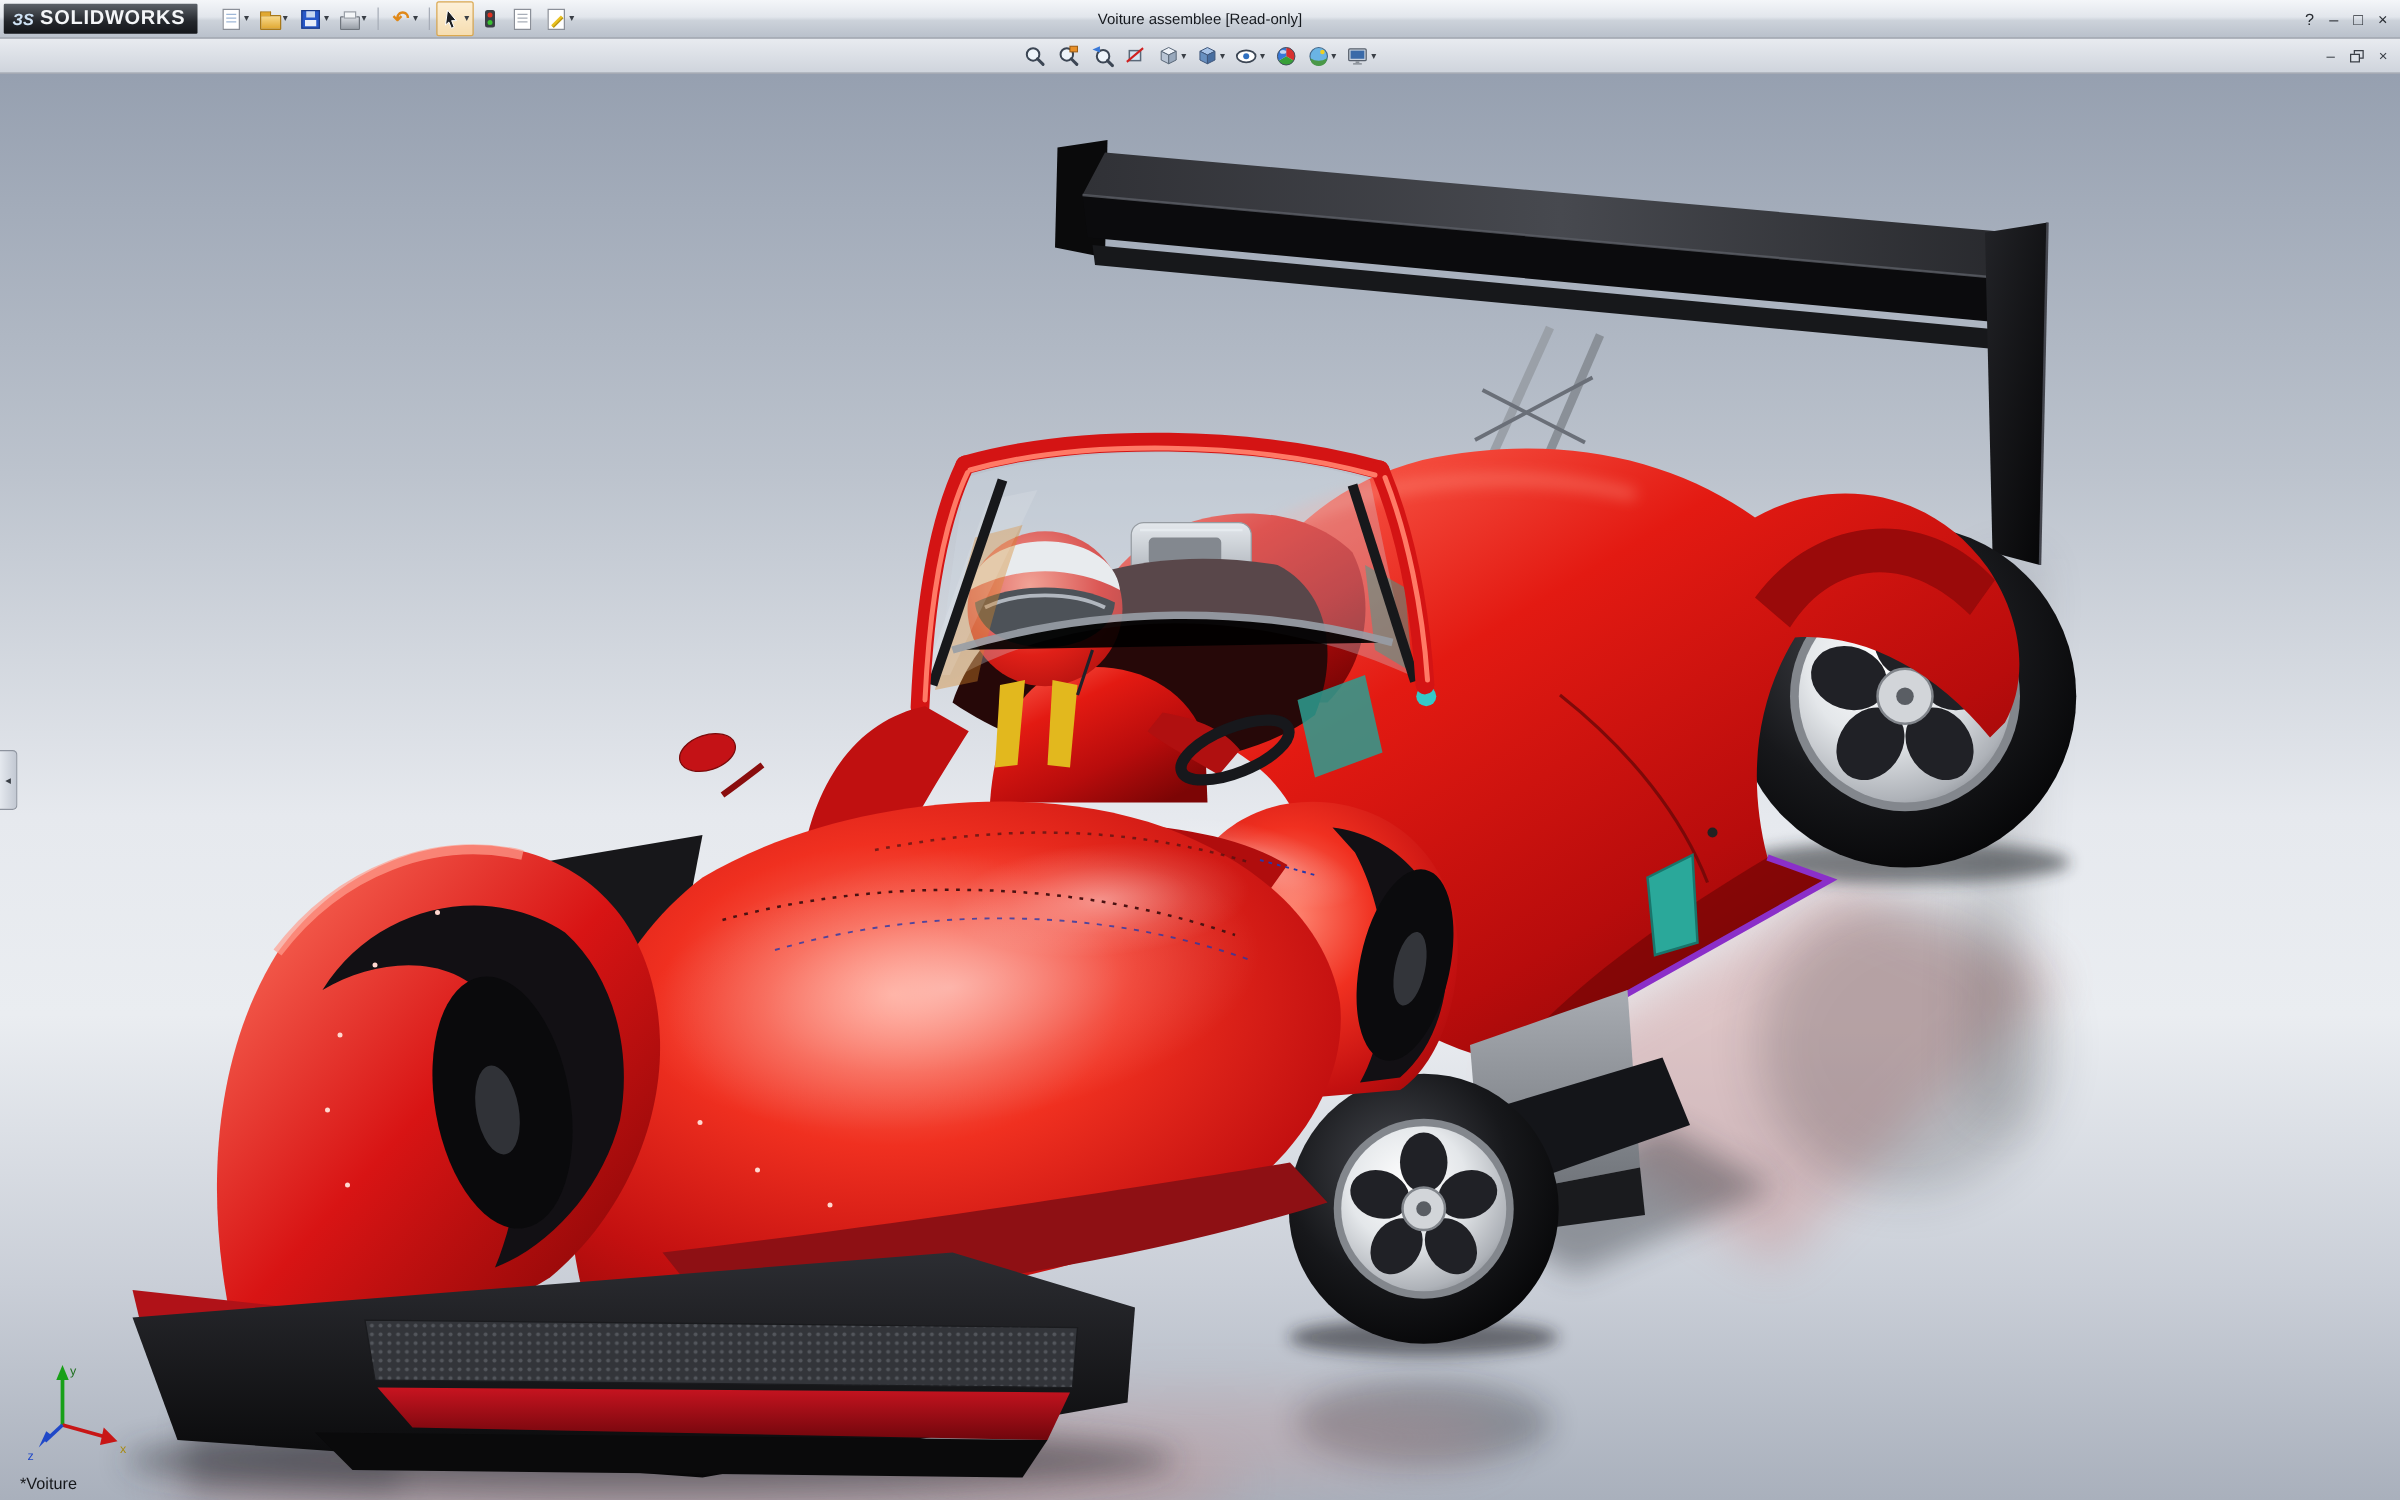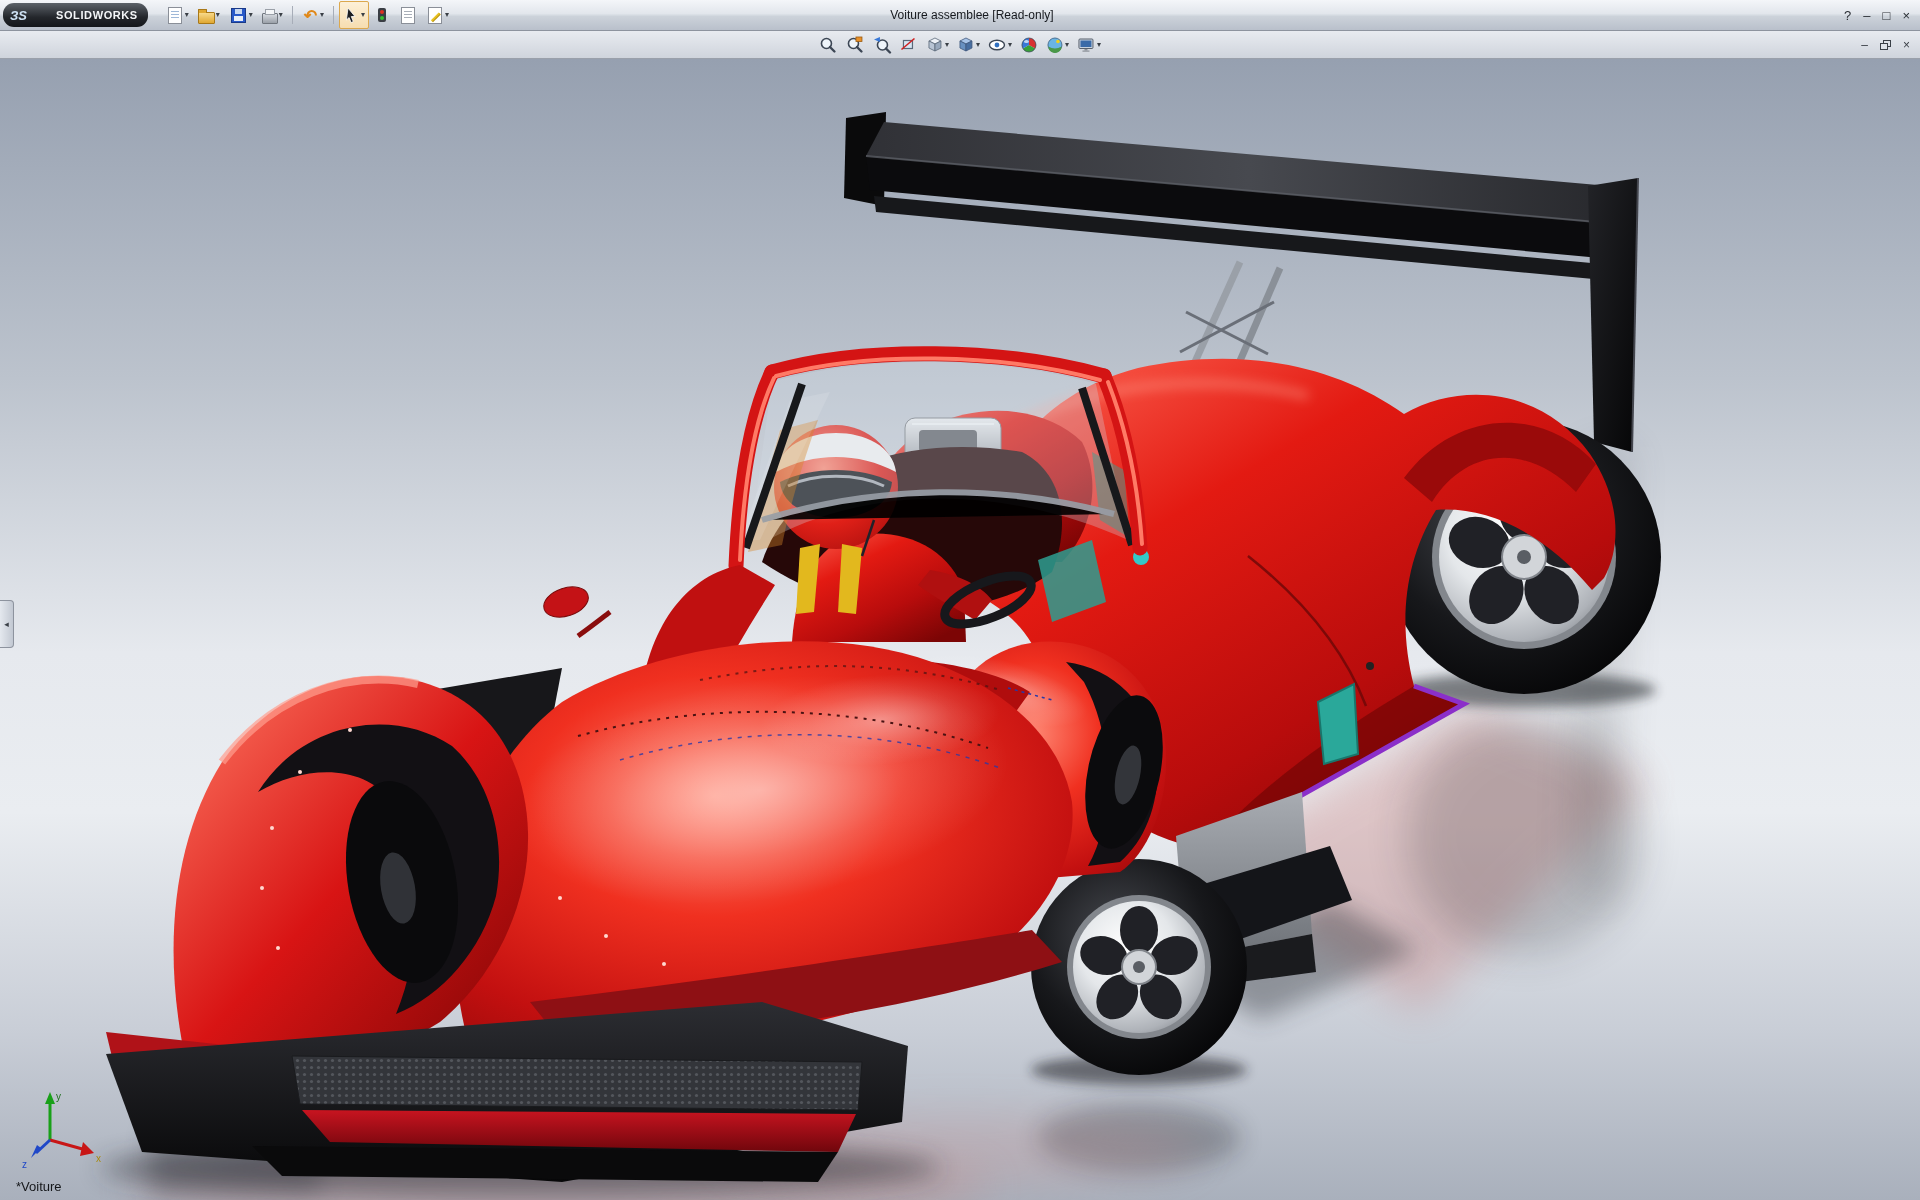--- a/index.html
+++ b/index.html
@@ -3,32 +3,32 @@
 <meta charset="utf-8">
 <style>
   html,body{margin:0;padding:0;width:1920px;height:1200px;overflow:hidden;
     font-family:"Liberation Sans",sans-serif;background:#c8ccd4;}
   .app{position:relative;width:1920px;height:1200px;}
 
   
   .titlebar{position:absolute;top:0;left:0;right:0;height:30px;
     background:linear-gradient(#f4f6f9 0%,#e2e6ec 45%,#ccd2da 55%,#b9c0cb 100%);
     border-bottom:1px solid #8d939e;display:flex;align-items:center;z-index:10;}
-  .logo{height:24px;margin:3px 8px 3px 3px;border-radius:11px;padding:0 10px 0 7px;
+  .logo{height:24px;margin:3px 8px 3px 3px;border-radius:1px;padding:0 10px 0 7px;
     background:linear-gradient(#5c6269,#23262b 60%,#14161a);
     display:flex;align-items:center;gap:5px;flex:0 0 auto;}
   .logo .mark{font-weight:bold;font-style:italic;color:#cfe2f4;font-size:13px;}
-  .logo .name{font-weight:bold;font-size:11px;letter-spacing:.6px;color:#f4f6f8;margin-left:24px;}
+  .logo .name{font-weight:bold;font-size:16px;letter-spacing:.6px;color:#f4f6f8;}
   .main-toolbar{display:flex;align-items:center;gap:1px;margin-left:6px;}
   .tbtn{height:24px;display:flex;align-items:center;padding:1px 3px;border:1px solid transparent;border-radius:2px;}
   .tbtn.active{background:linear-gradient(#fdf0d8,#f6ddb0);border-color:#dca84e;}
   .dd{font-size:8px;color:#3a3f46;margin-left:1px;line-height:8px;}
   .sep{width:1px;height:18px;background:#a7adb8;margin:0 4px;}
   .title-center{position:absolute;left:50%;top:0;height:30px;transform:translateX(-50%);
-    display:flex;align-items:center;font-size:12px;color:#16191e;white-space:nowrap;margin-left:12px;}
+    display:flex;align-items:center;font-size:12px;color:#16191e;white-space:nowrap;}
   .win-controls{position:absolute;right:10px;top:0;height:30px;display:flex;align-items:center;gap:12px;
     font-size:13px;color:#2a2e34;}
   .win-controls span{cursor:default;}
 
   
   .ic{width:17px;height:17px;display:inline-block;position:relative;}
   .ic-new{width:12px;height:15px;margin:1px 2px;background:#fff;border:1px solid #8a8f98;}
   .ic-new::before{content:"";position:absolute;left:2px;top:3px;right:2px;height:1px;
     background:#9fb8d8;box-shadow:0 3px 0 #9fb8d8,0 6px 0 #9fb8d8;}
   .ic-open{width:15px;height:10px;margin-top:5px;background:linear-gradient(#f8d98a,#e0a832);

